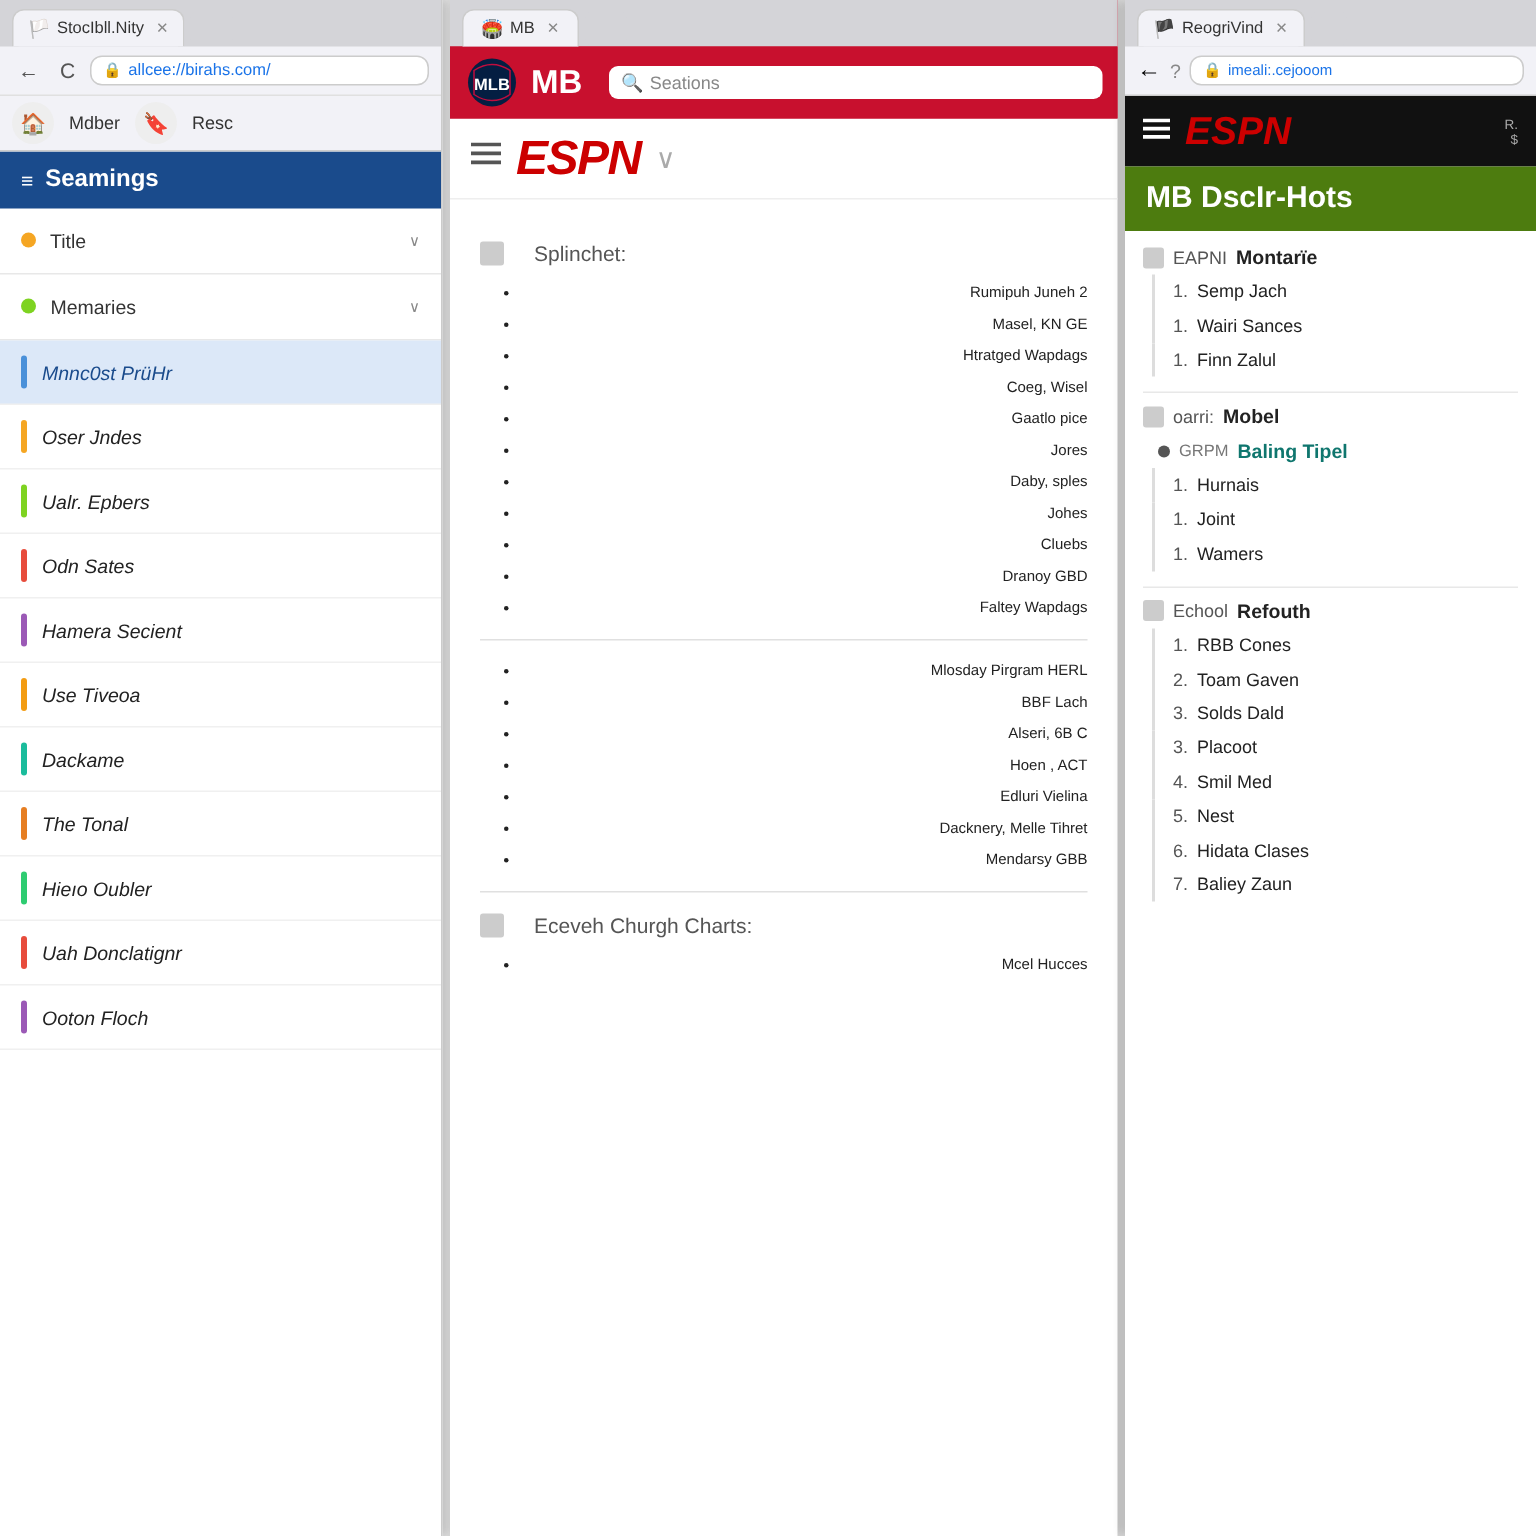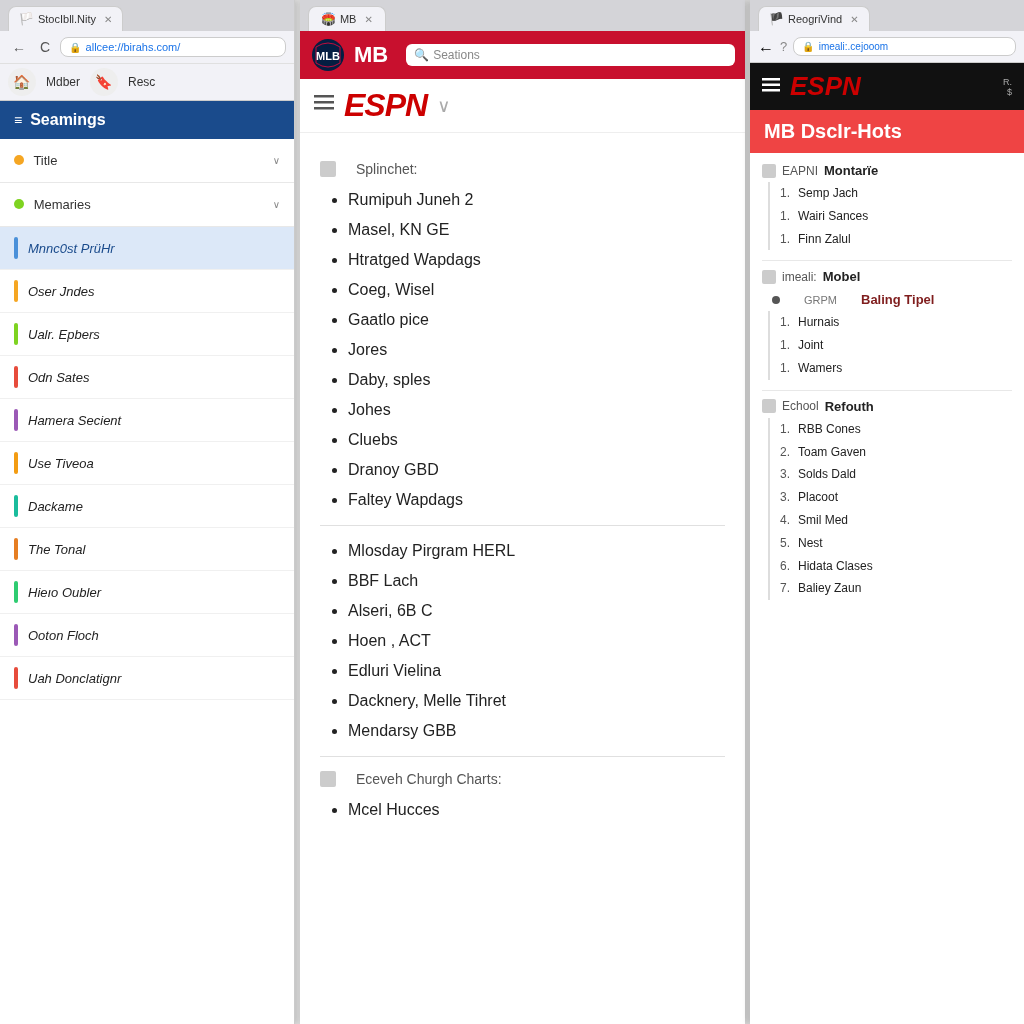--- a/index.html
+++ b/index.html
@@ -246,24 +246,25 @@
       font-size: 14px;
       color: #555;
       font-weight: 500;
     }
     .bullet-list {
       list-style: disc;
       margin-left: 28px;
       margin-bottom: 10px;
     }
     .bullet-list li {
-      font-size: 16px;
+      font-size: 10px;
       color: #222;
       padding: 3px 0;
       line-height: 1.5;
+      text-align: right;
     }
 
     
     .right-panel {
       position: absolute;
       left: 750px; top: 0;
       width: 274px;
       height: 1024px;
       background: #fff;
       box-shadow: -2px 0 6px rgba(0,0,0,0.15);
@@ -319,32 +320,33 @@
     }
     .right-hamburger { color: #fff; font-size: 18px; cursor: pointer; }
     .right-espn-logo {
       color: #cc0000;
       font-size: 26px;
       font-weight: 900;
       font-style: italic;
     }
     .right-espn-extra { color: #aaa; font-size: 10px; text-align: right; flex: 1; }
     .right-blue-banner {
-      background: #ef4444;
+      background: #4d7c0f;
       padding: 10px 14px;
     }
     .right-blue-banner-title {
       color: #fff;
       font-size: 20px;
       font-weight: 700;
     }
     .right-content {
       flex: 1;
       overflow-y: auto;
       padding: 10px 12px;
+      text-align: center;
     }
     .right-section {
       margin-bottom: 10px;
     }
     .right-section-header {
       display: flex;
       align-items: center;
       gap: 6px;
       margin-bottom: 4px;
     }
@@ -469,26 +471,26 @@
     </div>
     <div class="sidebar-item">
       <div class="color-bar" style="background:#e67e22;"></div>
       <span>The Tonal</span>
     </div>
     <div class="sidebar-item">
       <div class="color-bar" style="background:#2ecc71;"></div>
       <span>Hieıo Oubler</span>
     </div>
     <div class="sidebar-item">
+      <div class="color-bar" style="background:#e74c3c;"></div>
+      <span>Uah Donclatignr</span>
+    </div>
+    <div class="sidebar-item">
       <div class="color-bar" style="background:#9b59b6;"></div>
       <span>Ooton Floch</span>
-    </div>
-    <div class="sidebar-item">
-      <div class="color-bar" style="background:#e74c3c;"></div>
-      <span>Uah Donclatignr</span>
     </div>
   </div>
 </div>
 
 <div class="middle-panel">
   <div class="mlb-chrome">
     <div class="mlb-tab-bar">
       <div class="mlb-tab">
 
         <span style="font-size:12px;">🏟️</span>
@@ -620,27 +622,27 @@
         <span class="num">1.</span>
         <span>Finn Zalul</span>
       </div>
     </div>
 
     <div class="right-section-divider"></div>
 
     <div class="right-section">
       <div class="right-section-header">
         <span class="right-section-icon"></span>
-        <span class="right-section-title">imeali:</span>
+        <span class="right-section-title">oarri:</span>
         <span class="right-section-label">Mobel</span>
       </div>
-      <div style="display:flex;align-items:center;gap:24px;padding:4px 0 4px 10px;">
+      <div style="display:flex;align-items:center;gap:6px;padding:4px 0 4px 10px;">
         <span style="width:8px;height:8px;background:#555;border-radius:50%;flex-shrink:0;"></span>
         <span style="font-size:11px;color:#777;">GRPM</span>
-        <span style="font-size:13px;font-weight:600;color:#7f1d1d;">Baling Tipel</span>
+        <span style="font-size:13px;font-weight:600;color:#0f766e;">Baling Tipel</span>
       </div>
       <div class="right-numbered-item">
         <span class="num">1.</span>
         <span>Hurnais</span>
       </div>
       <div class="right-numbered-item">
         <span class="num">1.</span>
         <span>Joint</span>
       </div>
       <div class="right-numbered-item">

